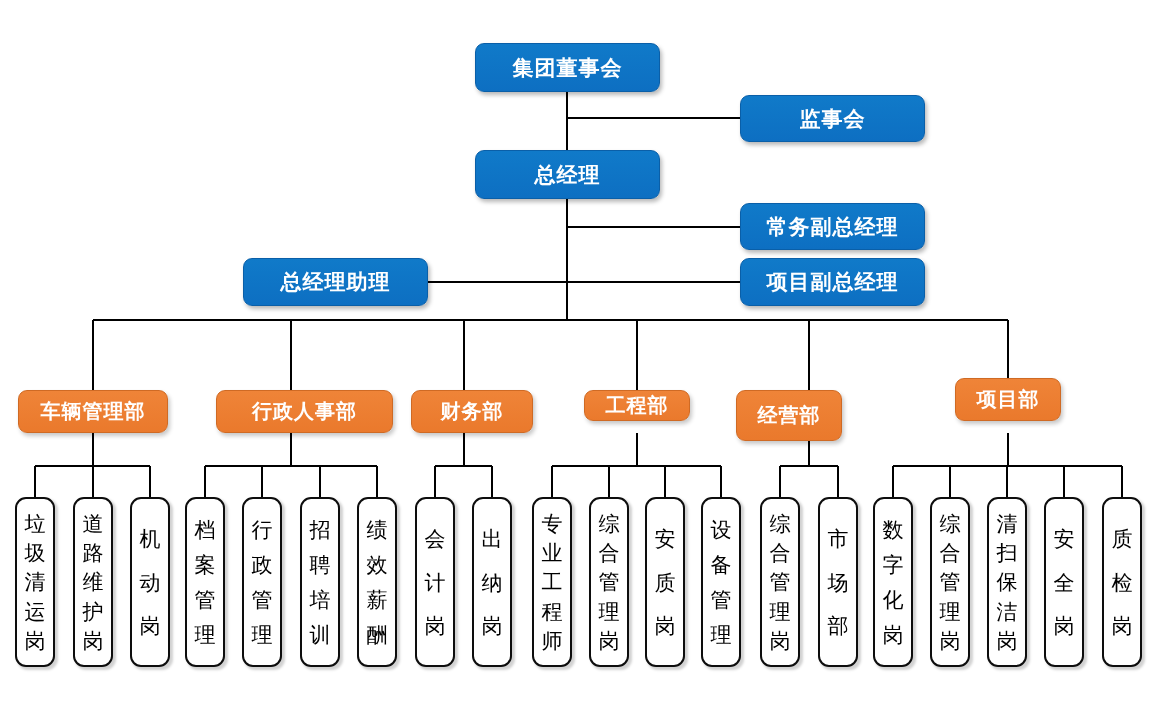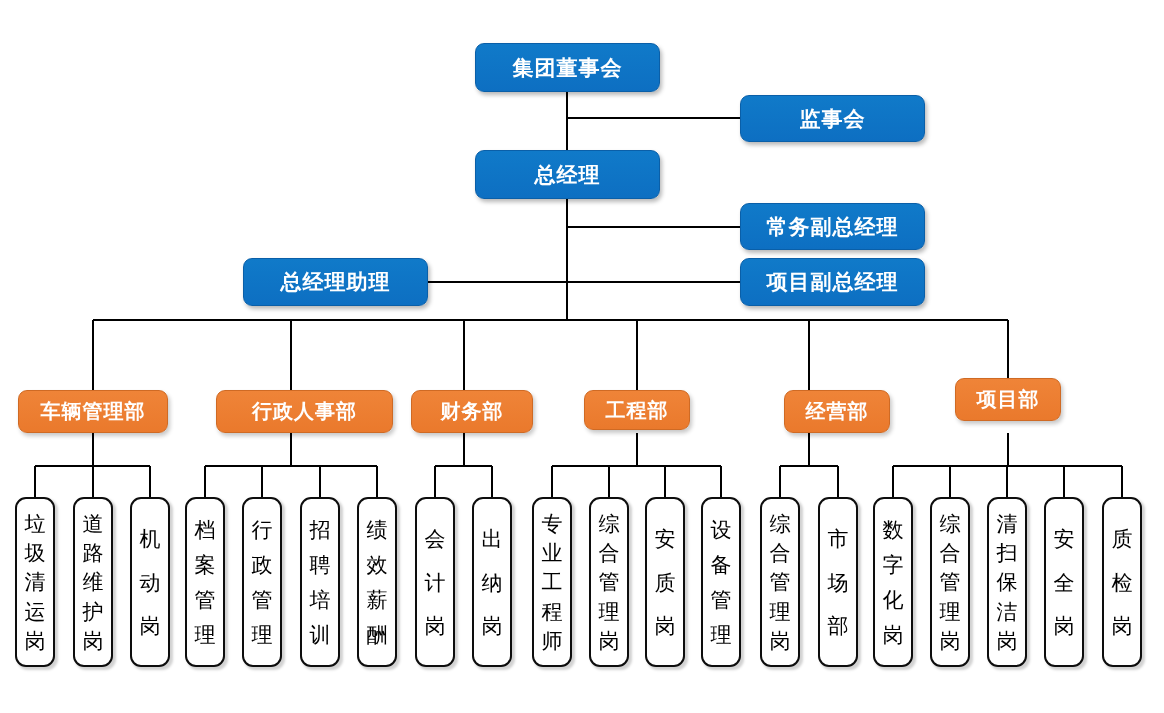--- a/index.html
+++ b/index.html
@@ -114,22 +114,22 @@
   <div class="node exec" style="left:475px;top:43px;width:185px;height:49px">集团董事会</div>
   <div class="node exec" style="left:475px;top:150px;width:185px;height:49px">总经理</div>
   <div class="node exec" style="left:740px;top:95px;width:185px;height:47px">监事会</div>
   <div class="node exec" style="left:740px;top:203px;width:185px;height:47px">常务副总经理</div>
   <div class="node exec" style="left:243px;top:258px;width:185px;height:48px">总经理助理</div>
   <div class="node exec" style="left:740px;top:258px;width:185px;height:48px">项目副总经理</div>
 
   <div class="node dept" style="left:18px;top:390px;width:150px;height:43px">车辆管理部</div>
   <div class="node dept" style="left:216px;top:390px;width:177px;height:43px">行政人事部</div>
   <div class="node dept" style="left:411px;top:390px;width:122px;height:43px">财务部</div>
-  <div class="node dept" style="left:584px;top:390px;width:106px;height:40px">工程部</div>
-  <div class="node dept" style="left:784px;top:390px;width:106px;height:43px">经营部</div>
+  <div class="node dept" style="left:584px;top:390px;width:106px;height:31px">工程部</div>
+  <div class="node dept" style="left:736px;top:390px;width:106px;height:51px">经营部</div>
   <div class="node dept" style="left:955px;top:378px;width:106px;height:43px">项目部</div>
 
   <div class="node post vtext" style="left:15px;top:497px;width:40px;height:170px">
       <span>垃</span>
       <span>圾</span>
       <span>清</span>
       <span>运</span>
       <span>岗</span>
     </div>
   <div class="node post vtext" style="left:73px;top:497px;width:40px;height:170px">

